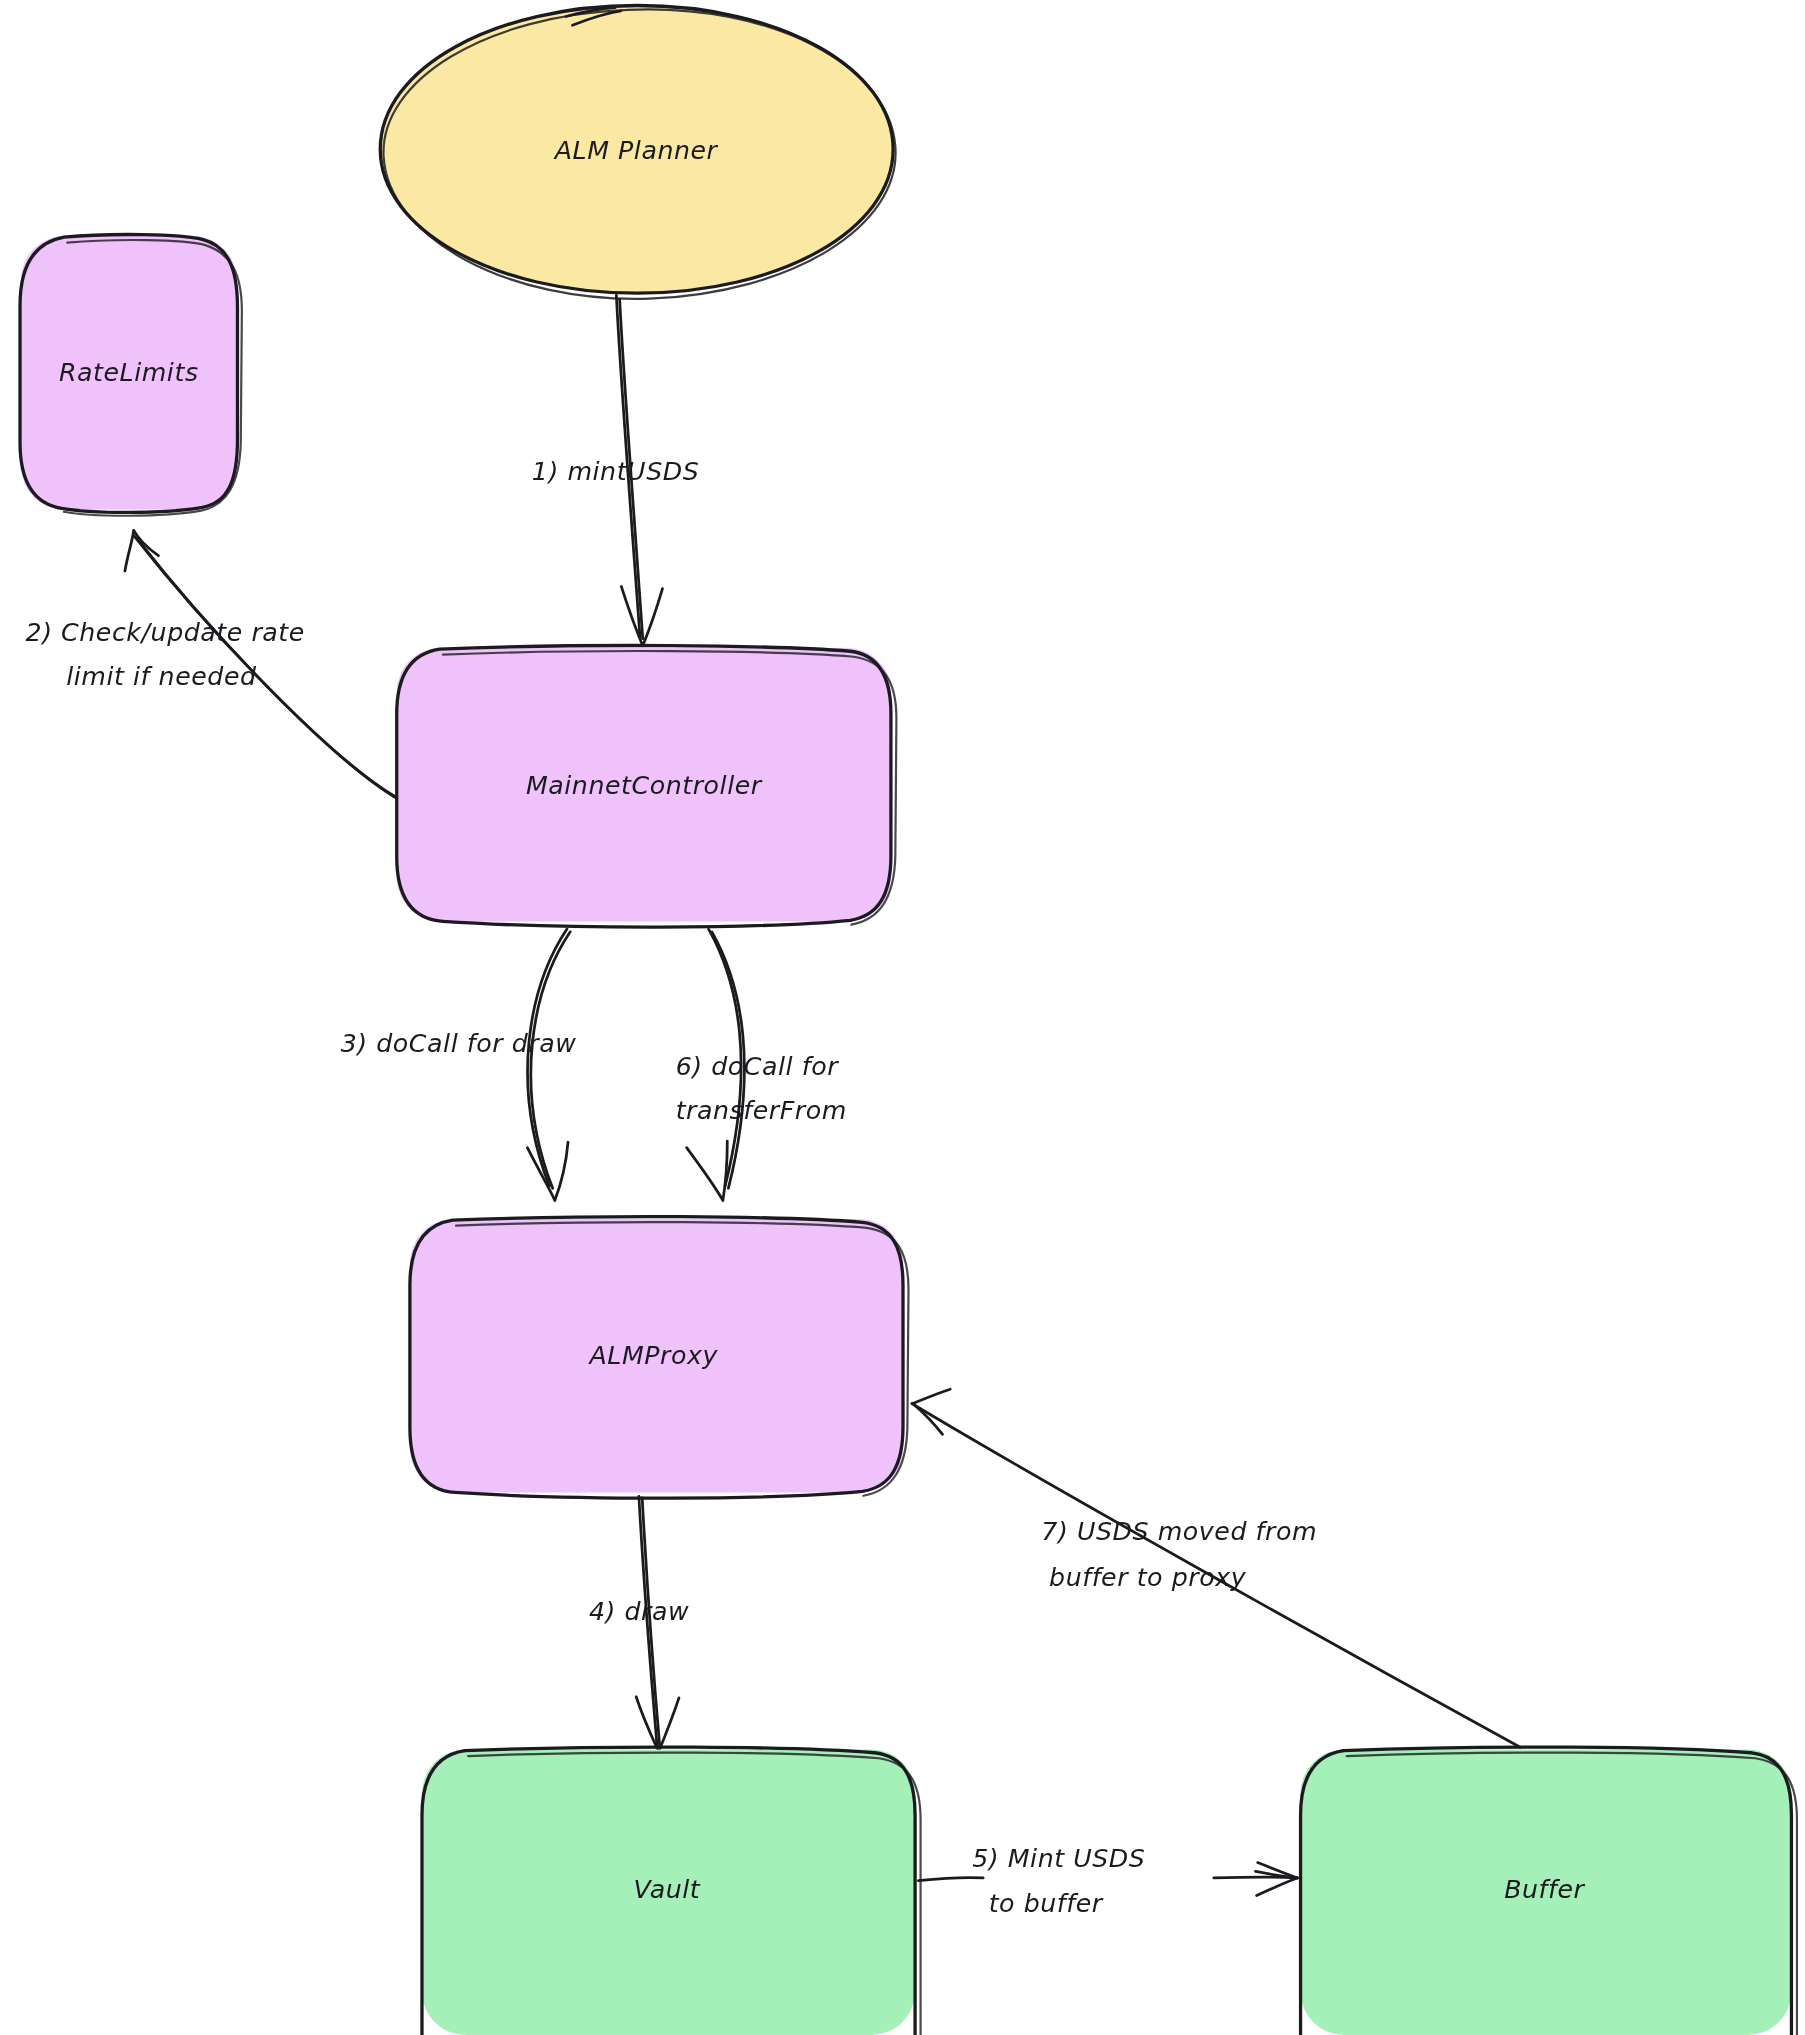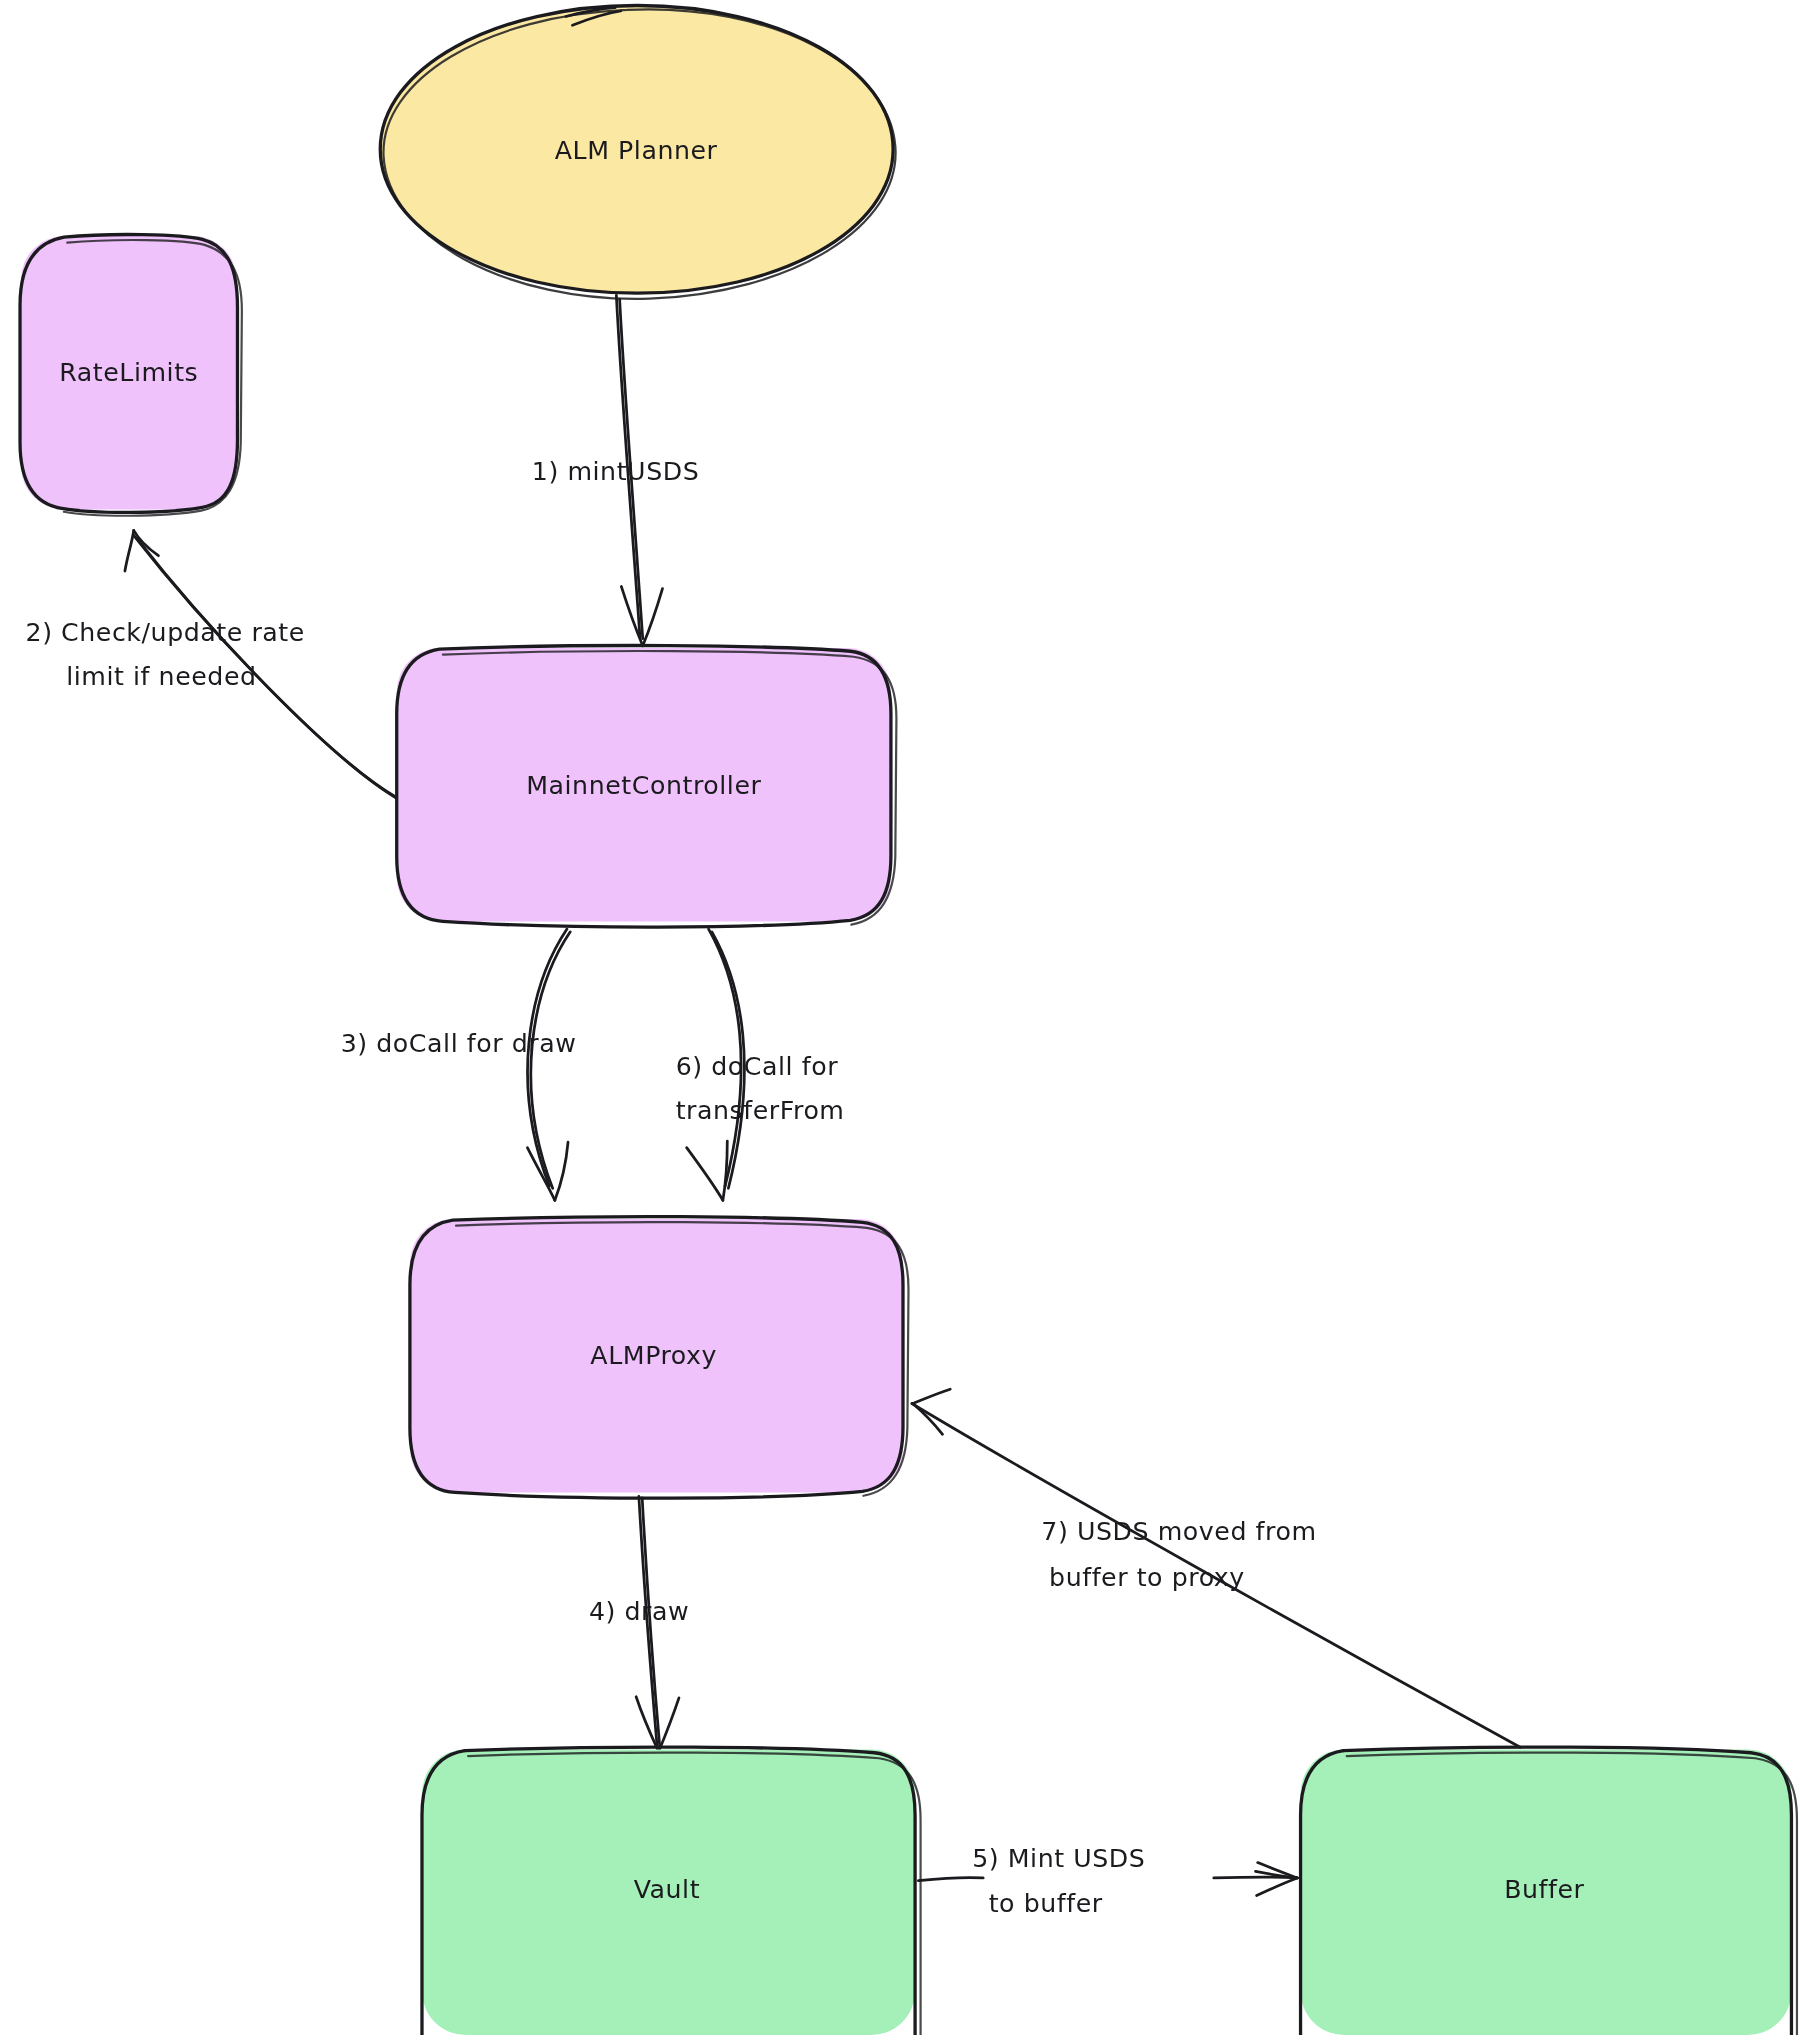--- a/index.html
+++ b/index.html
@@ -1,17 +1,17 @@
 <!DOCTYPE html>
 <html style="font-size:8.8px"><head>
 <meta charset="utf-8">
 <style>
   html,body{margin:0;padding:0;background:#ffffff;}
   body{width:1806px;height:2035px;overflow:hidden;font-family:"DejaVu Sans",sans-serif;}
-  #diagram-root{position:relative;width:1806px;height:2035px;background:#ffffff;}
+  #diagram-root{position:relative;width:1806px;height:2035px;background:#ffffff;font-style:italic;}
   svg#flow{position:absolute;top:0;left:0;width:1806px;height:2035px;display:block;}
   .node-label{
     font-family:"DejaVu Sans",sans-serif;
     font-size:46px;
     fill:#1b1b1f;
     text-anchor:middle;
     dominant-baseline:middle;
     letter-spacing:1px;
   }
   .edge-label{

